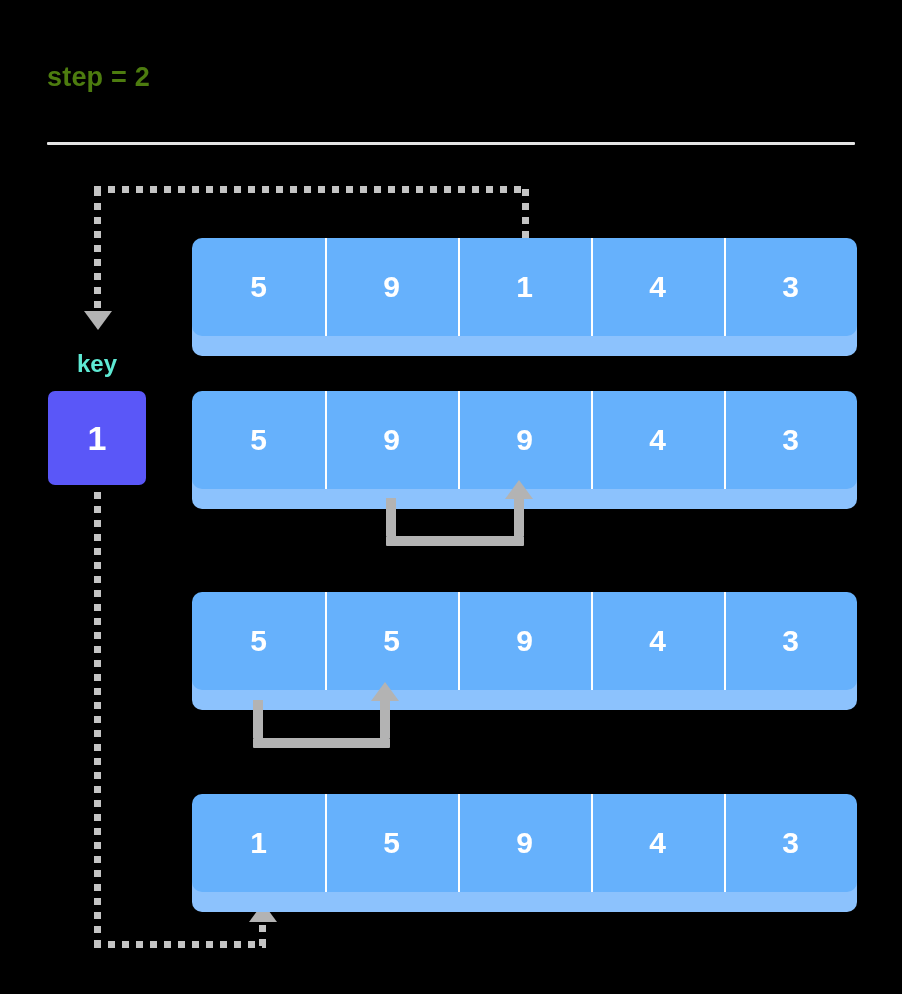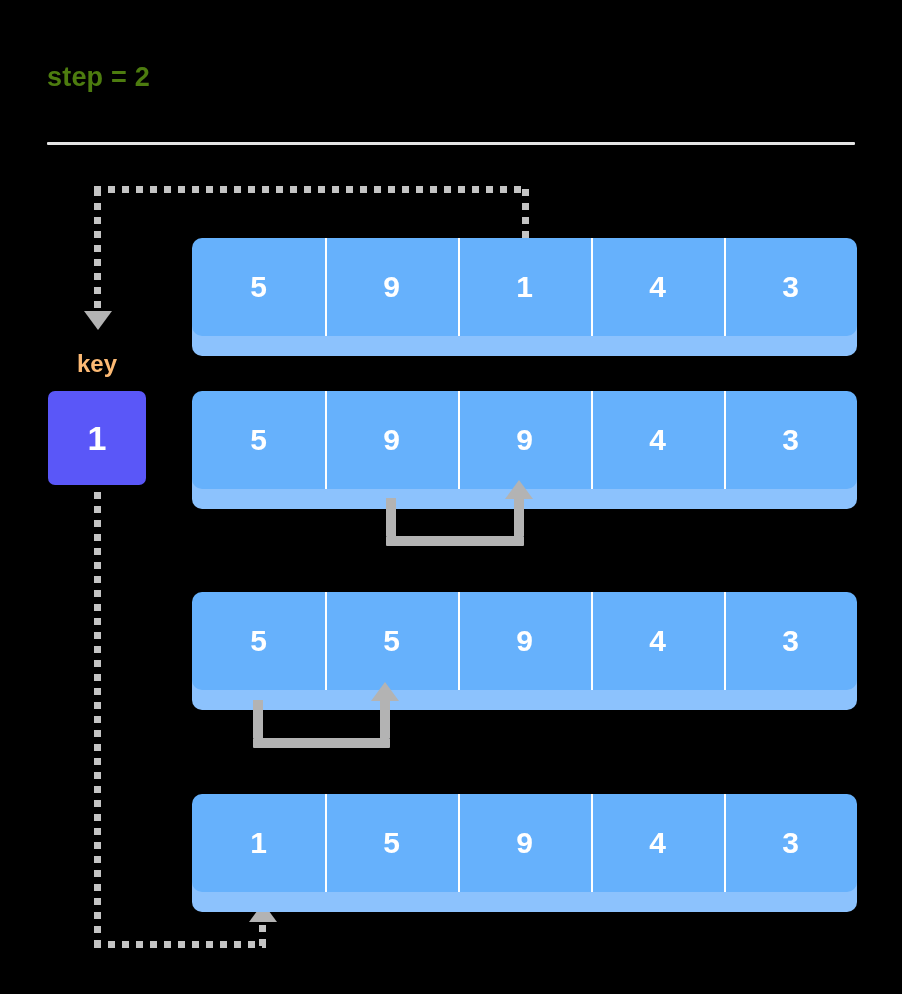--- a/index.html
+++ b/index.html
@@ -46,21 +46,21 @@
 
   
   .key-label {
     position: absolute;
     left: 48px;
     top: 350px;
     width: 98px;
     text-align: center;
     font-size: 24px;
     font-weight: bold;
-    color: #fdba74;
+    color: #5eead4;
   }
   .key-box {
     position: absolute;
     left: 48px;
     top: 391px;
     width: 98px;
     height: 94px;
     background: #5a57f8;
     border-radius: 7px;
     display: flex;

